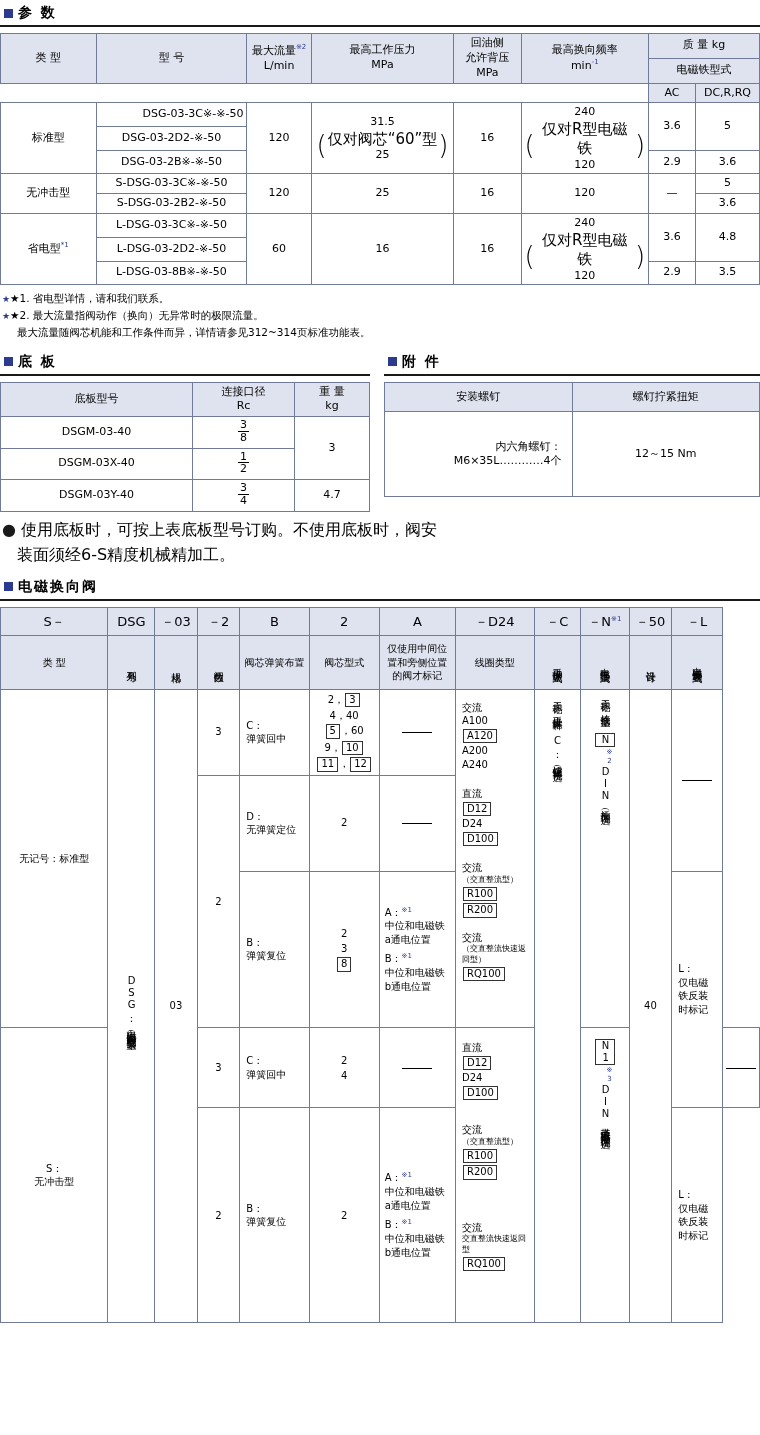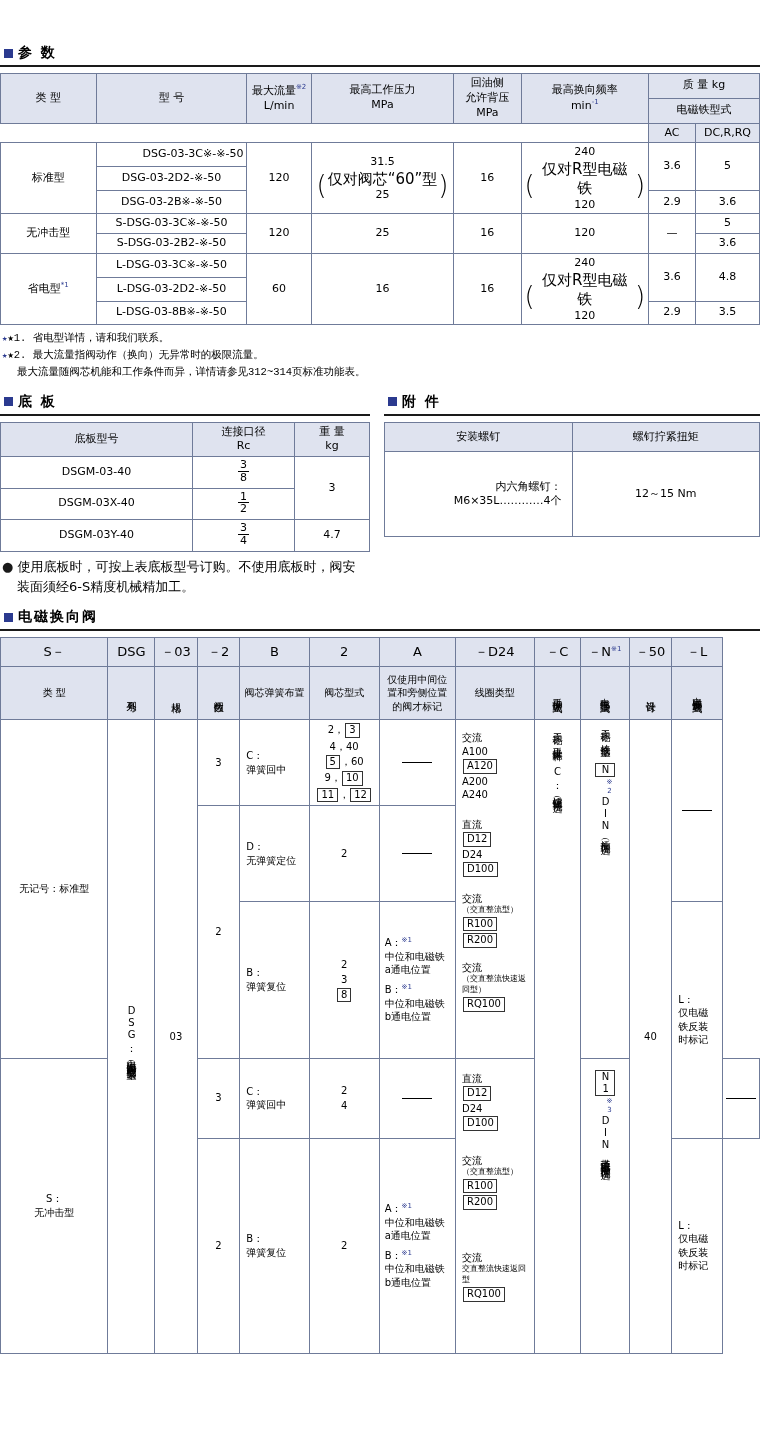--- a/index.html
+++ b/index.html
@@ -3,21 +3,21 @@
 <meta charset="utf-8">
 <style>
   html,body{margin:0;padding:0;}
   body{
     width:760px;
     font-family:"DejaVu Sans","Liberation Sans",sans-serif;
     font-size:11px;
     color:#000;
     background:#fff;
   }
-  .page{width:760px;position:relative;padding:0;margin-top:40px;}
+  .page{width:760px;position:relative;padding:0;}
 
   
   .sec-head{
     display:flex;align-items:center;gap:5px;
     font-size:14px;font-weight:bold;letter-spacing:2px;
     padding:4px 0 3px 4px;
     border-bottom:2px solid #1a1a1a;
     margin:0 0 6px 0;
   }
   .sec-head .mark{width:9px;height:9px;background:#2b3a8f;display:inline-block;}
@@ -45,25 +45,25 @@
   #param-table .model-col{width:155px;text-align:center;}
   .frac{display:inline-block;text-align:center;line-height:1.05;}
   .frac .num{display:block;border-bottom:1px solid #000;padding:0 2px;}
   .frac .den{display:block;padding:0 2px;}
 
   .paren{display:inline-flex;align-items:center;justify-content:center;}
   .paren .big{font-size:26px;line-height:0.8;font-weight:300;}
   .paren .inner{display:inline-block;text-align:center;line-height:1.25;padding:0 1px;}
 
   
-  .notes{margin:5px 0 8px 2px;font-size:10.5px;line-height:1.6;font-family:Liberation Mono, monospace;}
+  .notes{margin:5px 0 8px 2px;font-size:10.5px;line-height:1.6;}
   .notes .star{color:#2b3a8f;font-size:9px;}
   .note-ind{display:block;padding-left:15px;}
 
-  .bullet-note{margin:5px 0 6px 2px;font-size:13px;line-height:1.6;}
+  .bullet-note{margin:5px 0 6px 2px;font-size:16px;line-height:1.6;}
   .bullet-note .dot{color:#1a1a1a;}
 
   
   .cols{display:flex;gap:14px;align-items:flex-start;}
   .col-left{width:370px;}
   .col-right{width:376px;}
 
   
   #code-table td{border:1px solid #6f7b99;font-size:10px;}
   #code-table .head td{background:#dfe3ef;font-size:13px;font-weight:normal;padding:5px 2px;}

